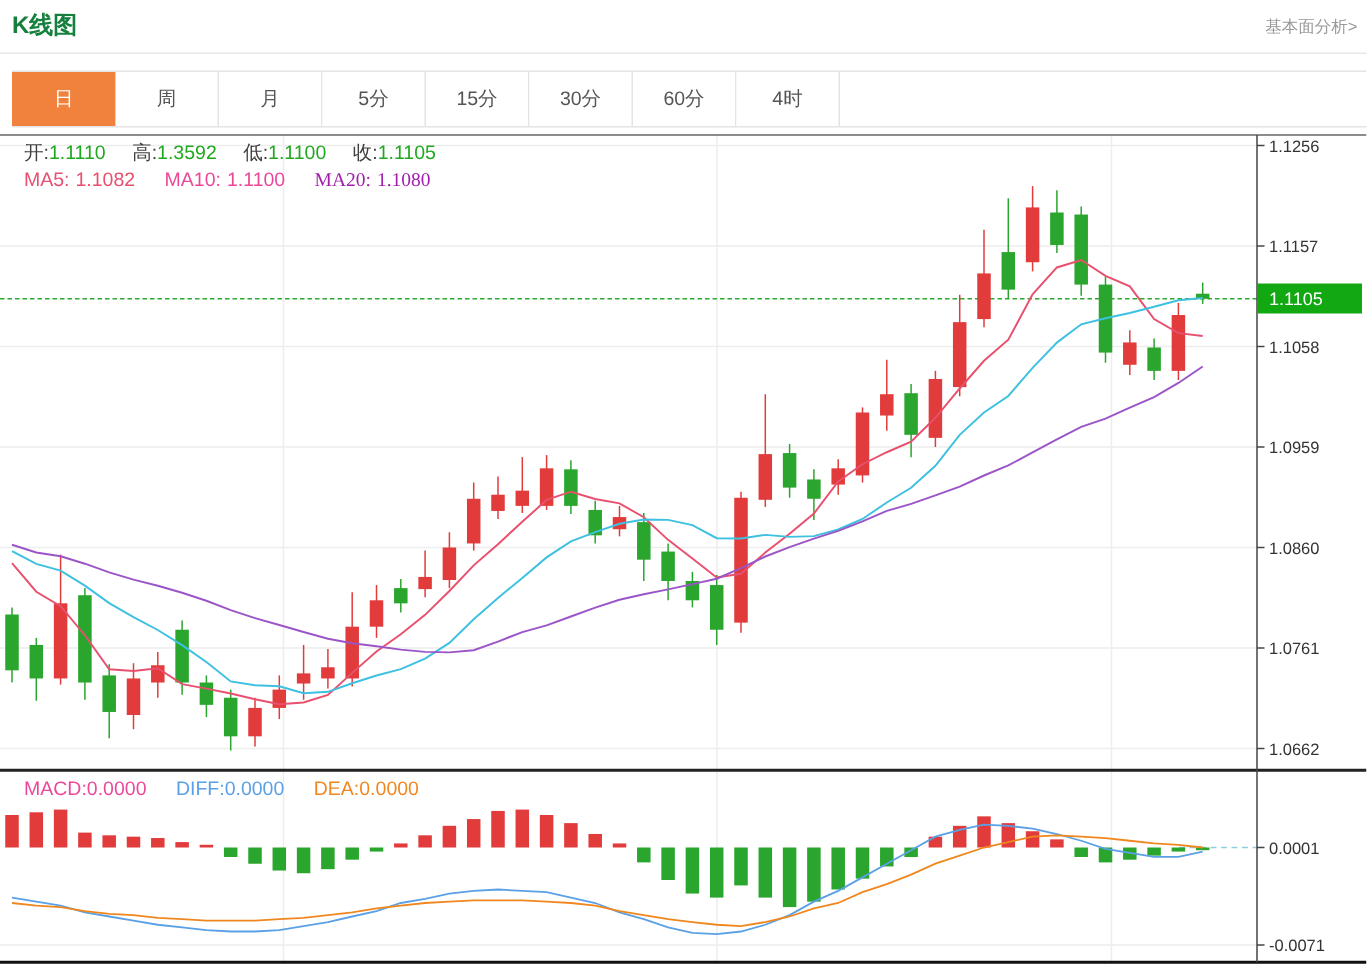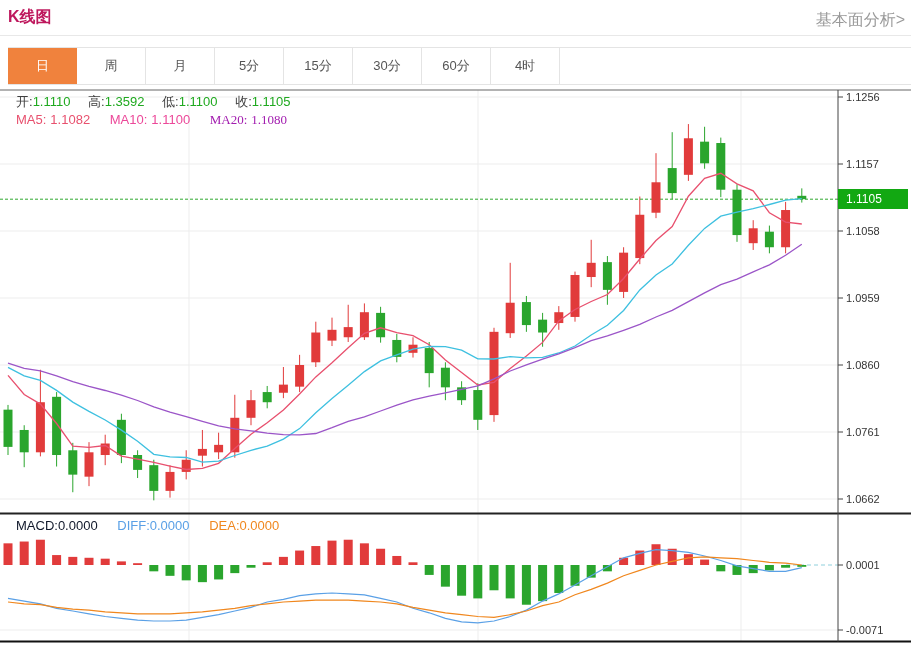--- a/index.html
+++ b/index.html
@@ -1,20 +1,20 @@
 <!DOCTYPE html>
 <html><head>
 <meta charset="utf-8">
 <style>
   html,body{margin:0;padding:0;background:#fff;}
   body{width:911px;height:647px;overflow:hidden;font-family:"Liberation Sans",sans-serif;}
   .app{position:relative;width:911px;height:647px;background:#fff;}
   .header{position:absolute;left:0;top:0;width:911px;height:35px;border-bottom:1px solid #e8e8e8;}
-  .page-title{position:absolute;left:8px;top:7px;font-size:16px;font-weight:bold;color:#be185d;}
-  .fund-link{position:absolute;right:6px;top:10px;font-size:16px;color:#999;cursor:pointer;text-decoration:none;}
+  .page-title{position:absolute;left:8px;top:7px;font-size:16px;font-weight:bold;color:#15803d;}
+  .fund-link{position:absolute;right:6px;top:10px;font-size:11px;color:#999;cursor:pointer;text-decoration:none;}
   .tabbar{position:absolute;left:8px;top:47px;right:0;height:38px;display:flex;border-top:1px solid #e4e4e4;border-bottom:1px solid #e4e4e4;box-sizing:border-box;background:#fff;}
   .tab{width:69px;height:100%;border-right:1px solid #e4e4e4;background:#fff;color:#555;font-size:13px;display:flex;align-items:center;justify-content:center;cursor:pointer;box-sizing:border-box;}
   .tab:first-child{border-left:1px solid #e4e4e4;}
   .tab.active{background:#f0823d;color:#fff;border-color:#f0823d;}
   .chart-svg{position:absolute;left:0;top:0;}
   .legend{position:absolute;font-size:13px;white-space:nowrap;}
   .legend .pair{margin-right:14px;}
   .legend .lab{color:#404040;}
   .legend .val{color:#1fa91f;}
   .legend .ma-item{margin-right:16px;}
@@ -244,19 +244,19 @@
     <span class="pair"><span class="lab">收:</span><span class="val">1.1105</span></span>
   </div>
 
   <div class="legend" style="left:16px;top:112px;">
     <span class="ma-item" id="ma0" style="color: rgb(232, 80, 110);"><span class="mi-l">MA5:</span><span>1.1082</span></span>
     <span class="ma-item" id="ma1" style="color: #ec4899;"><span class="mi-l">MA10:</span><span>1.1100</span></span>
     <span class="ma-item" id="ma2" style="color: #a21caf; font-family: Liberation Serif, serif;"><span class="mi-l">MA20:</span><span>1.1080</span></span>
   </div>
 
   <div class="legend" style="left:16px;top:518px;">
-    <span class="ma-item" id="mc0" style="color: #0f172a; text-align: right;"><span>MACD:</span><span>0.0000</span></span>
+    <span class="ma-item" id="mc0" style="color: #ec4899; text-align: right;"><span>MACD:</span><span>0.0000</span></span>
     <span class="ma-item" id="mc1" style="color: rgb(90, 160, 230);"><span>DIFF:</span><span>0.0000</span></span>
     <span class="ma-item" id="mc2" style="color: rgb(240, 135, 30); text-align: right;"><span>DEA:</span><span>0.0000</span></span>
   </div>
 
   <div class="badge" style="background: rgb(18, 168, 18);">1.1105</div>
 </div>
 
 </body></html>

